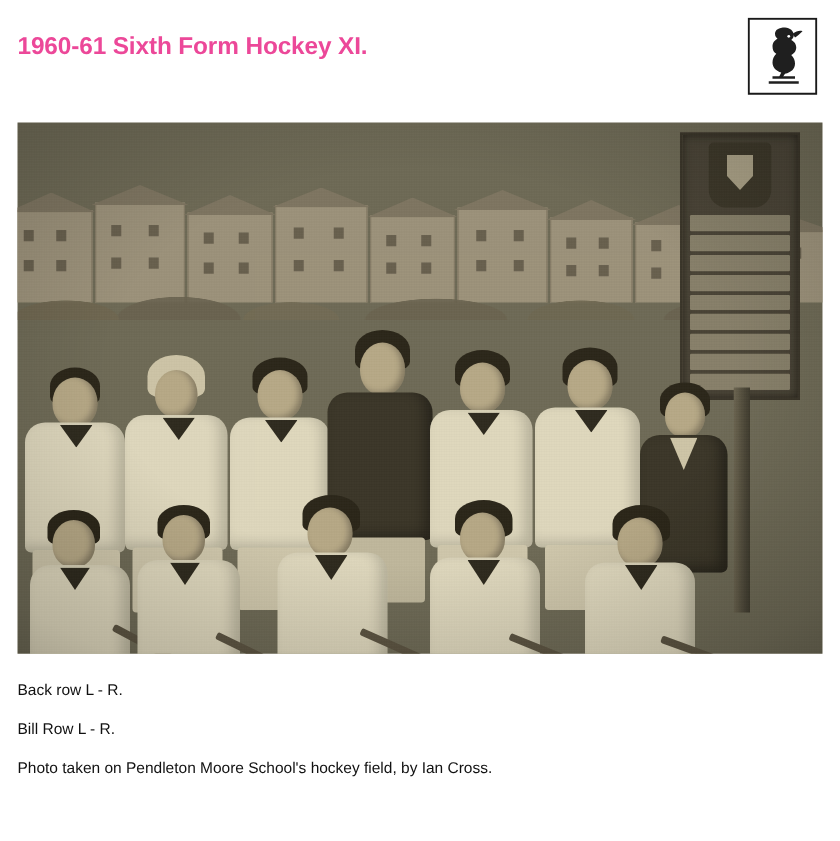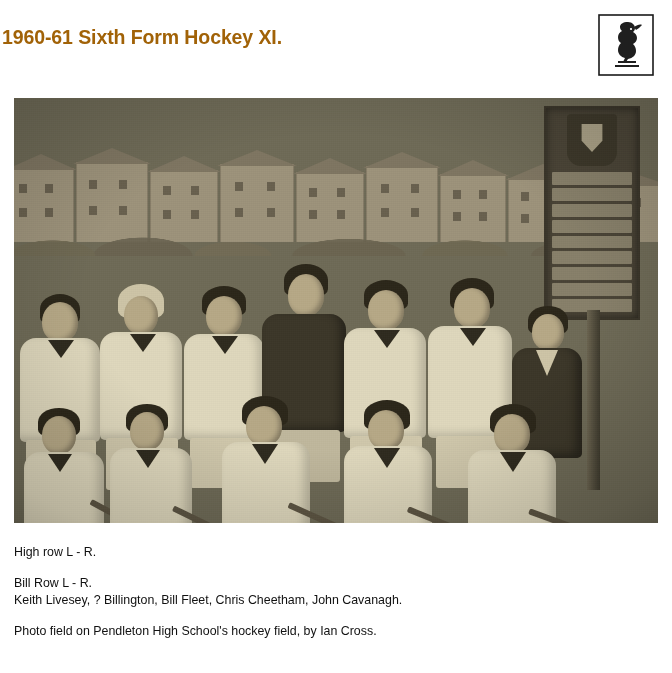--- a/index.html
+++ b/index.html
@@ -22,26 +22,26 @@
     box-sizing: border-box;
   }
 
   
   .header {
     position: relative;
     height: 78px;
   }
   .title {
     position: absolute;
-    left: 2px;
+    left: 14px;
     top: 26px;
     font-size: 19.5px;
     font-weight: bold;
     letter-spacing: -0.1px;
-    color: #a16207;
+    color: #ec4899;
     white-space: nowrap;
   }
   .crest {
     position: absolute;
     right: 18px;
     top: 14px;
     width: 56px;
     height: 62px;
   }
   .crest svg { display: block; }
@@ -443,24 +443,23 @@
         <div class="p-stick" style="left:58px; top:122px; width:104px; height:6px; transform:rotate(20deg);"></div>
       </div>
 
       <div class="grain"></div>
       <div class="vignette"></div>
     </div>
   </div>
 
   <div class="caption">
     <div class="blk">
-      <p>High row L - R.</p>
+      <p>Back row L - R.</p>
     </div>
     <div class="blk">
       <p>Bill Row L - R.</p>
-      <p>Keith Livesey, ? Billington, Bill Fleet, Chris Cheetham, John Cavanagh.</p>
     </div>
     <div class="blk">
-      <p>Photo field on Pendleton High School's hockey field, by Ian Cross.</p>
+      <p>Photo taken on Pendleton Moore School's hockey field, by Ian Cross.</p>
     </div>
   </div>
 
 </div>
 
 </body></html>

